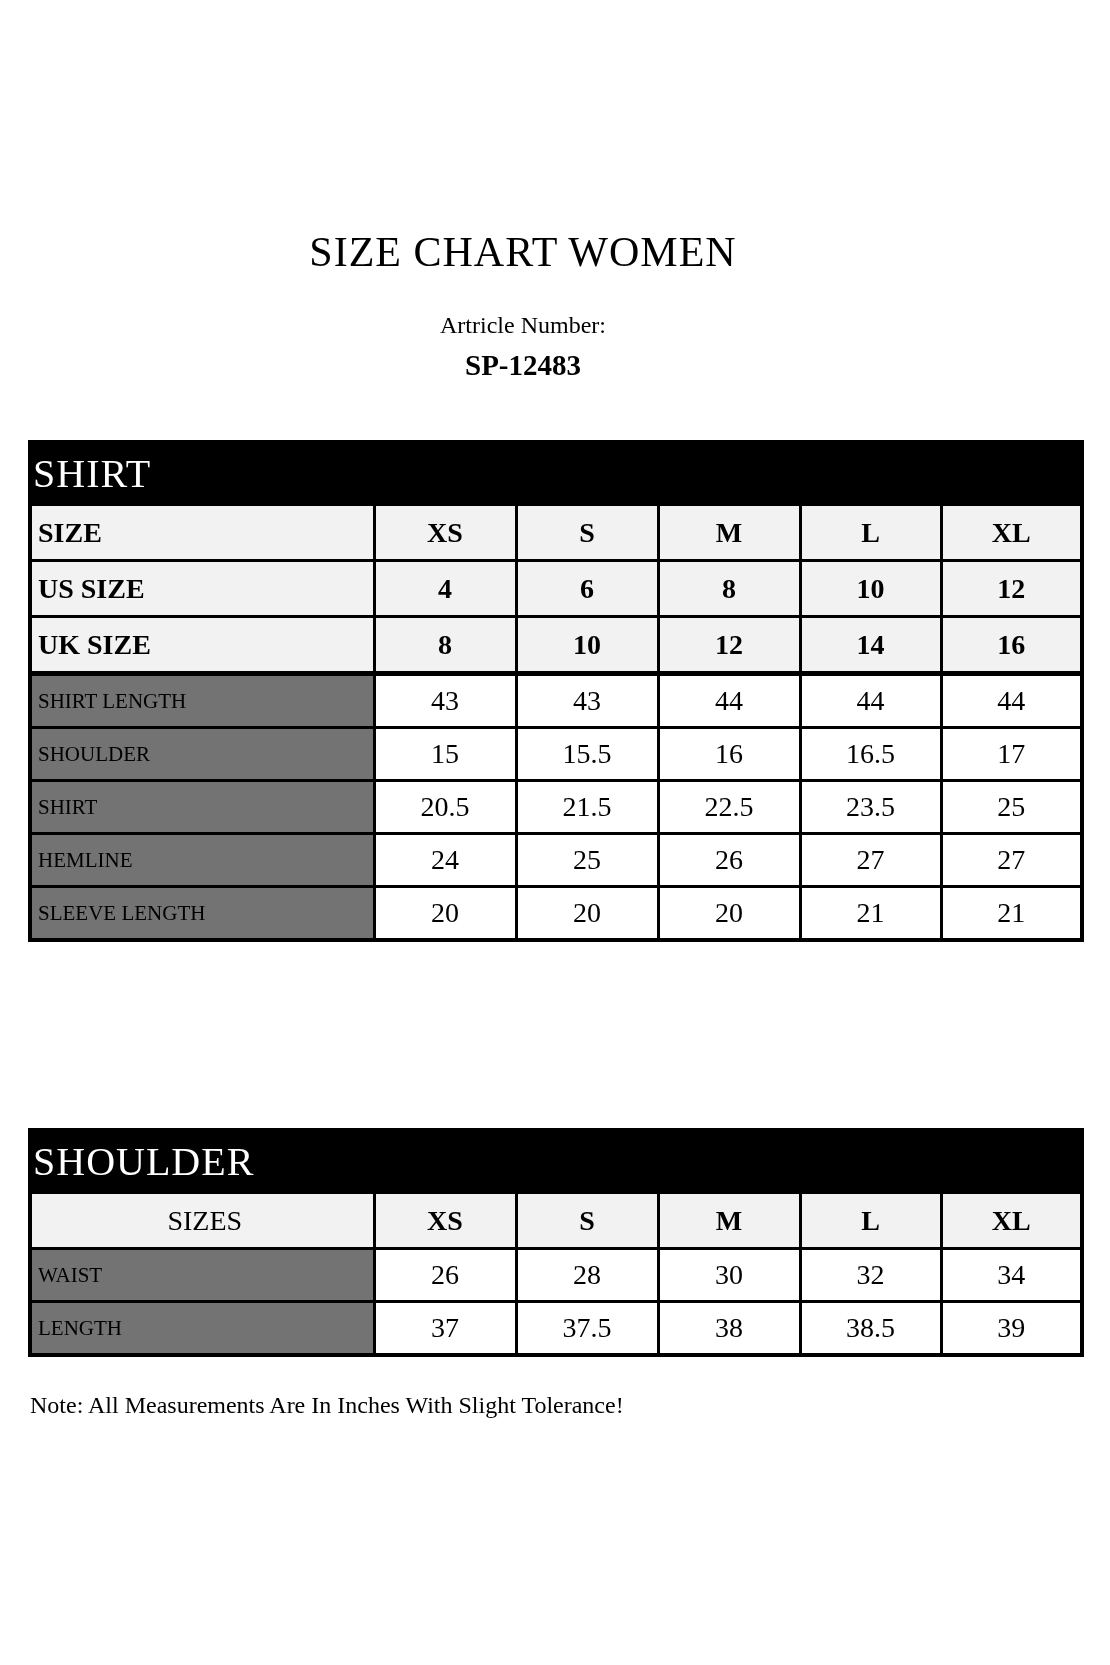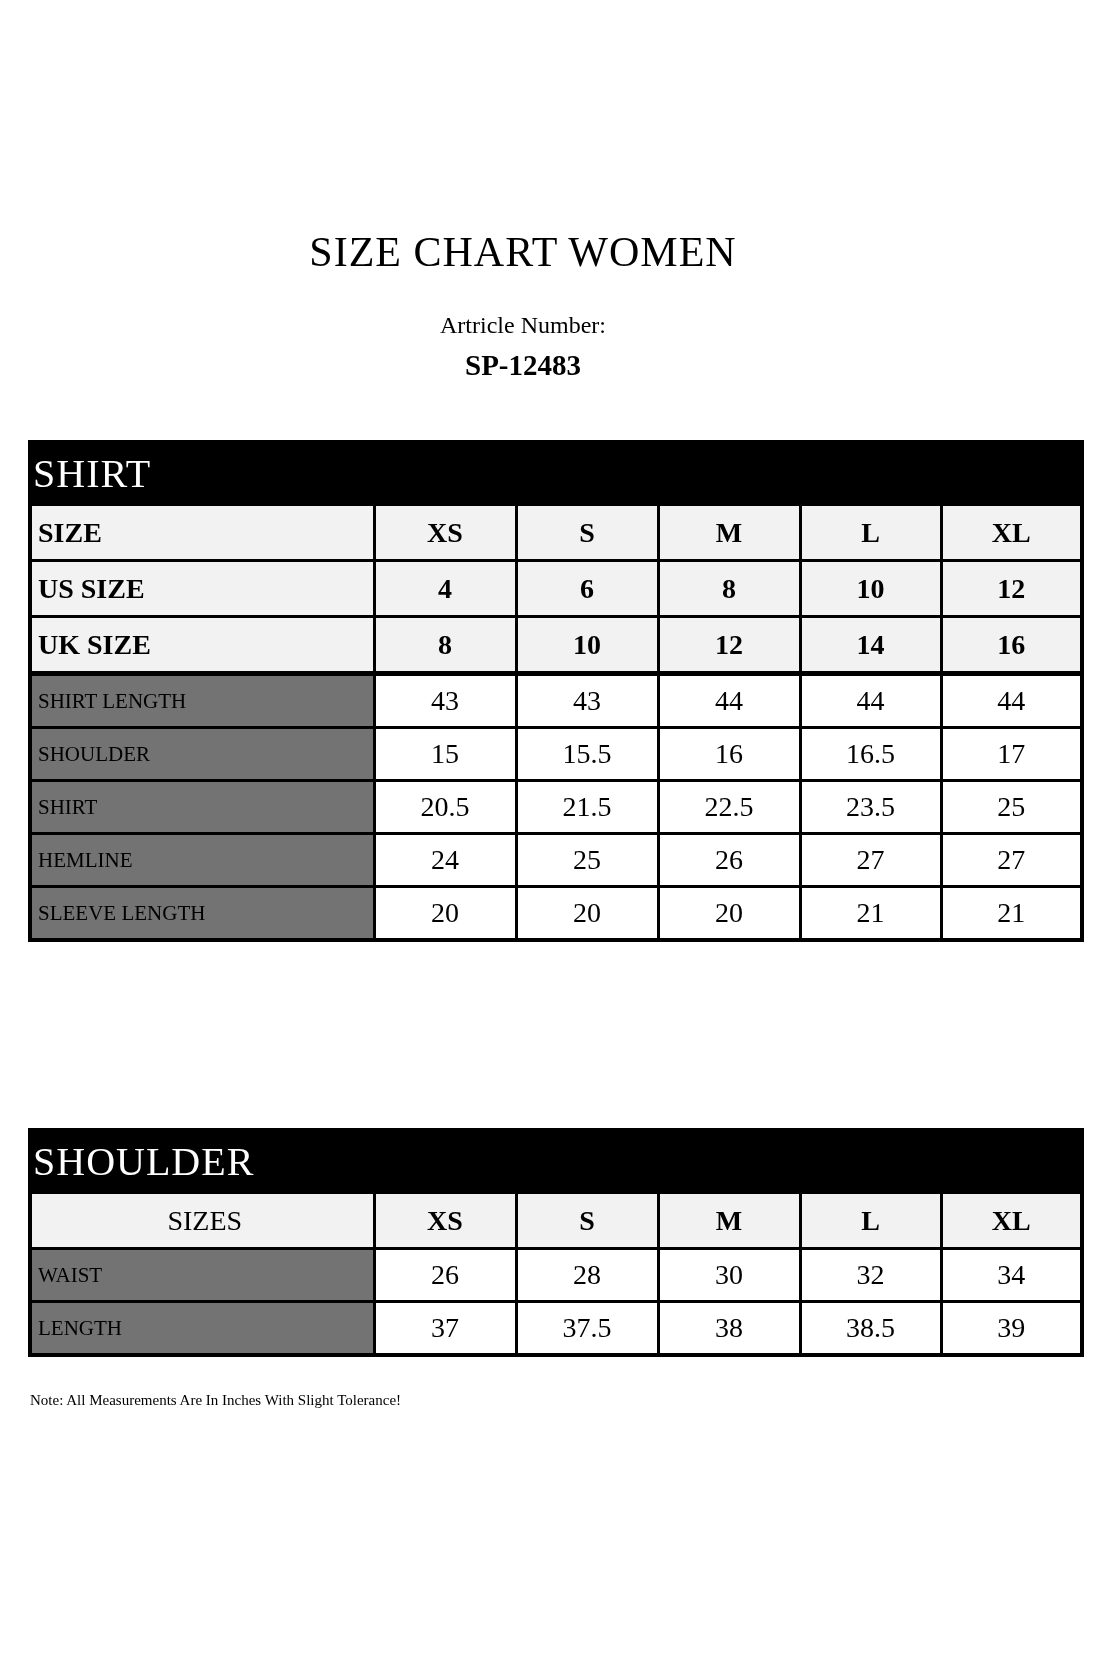--- a/index.html
+++ b/index.html
@@ -69,21 +69,21 @@
     background: #737373;
     font-size: 21px;
     font-weight: normal;
   }
   tr.hdr-row.label-regular td.label-cell { font-weight: normal; text-align: center; }
   tbody.thick-bottom tr:last-child td { border-bottom: 5px solid #000; }
   .note {
     position: absolute;
     left: 30px;
     top: 1392px;
-    font-size: 15px;
+    font-size: 24px;
   }
 </style>
 </head>
 <body>
 
 <div class="page">
 
   <div class="heading-block article-label">Artricle Number:</div>
 
   <div class="heading-block doc-title">SIZE CHART WOMEN</div>

